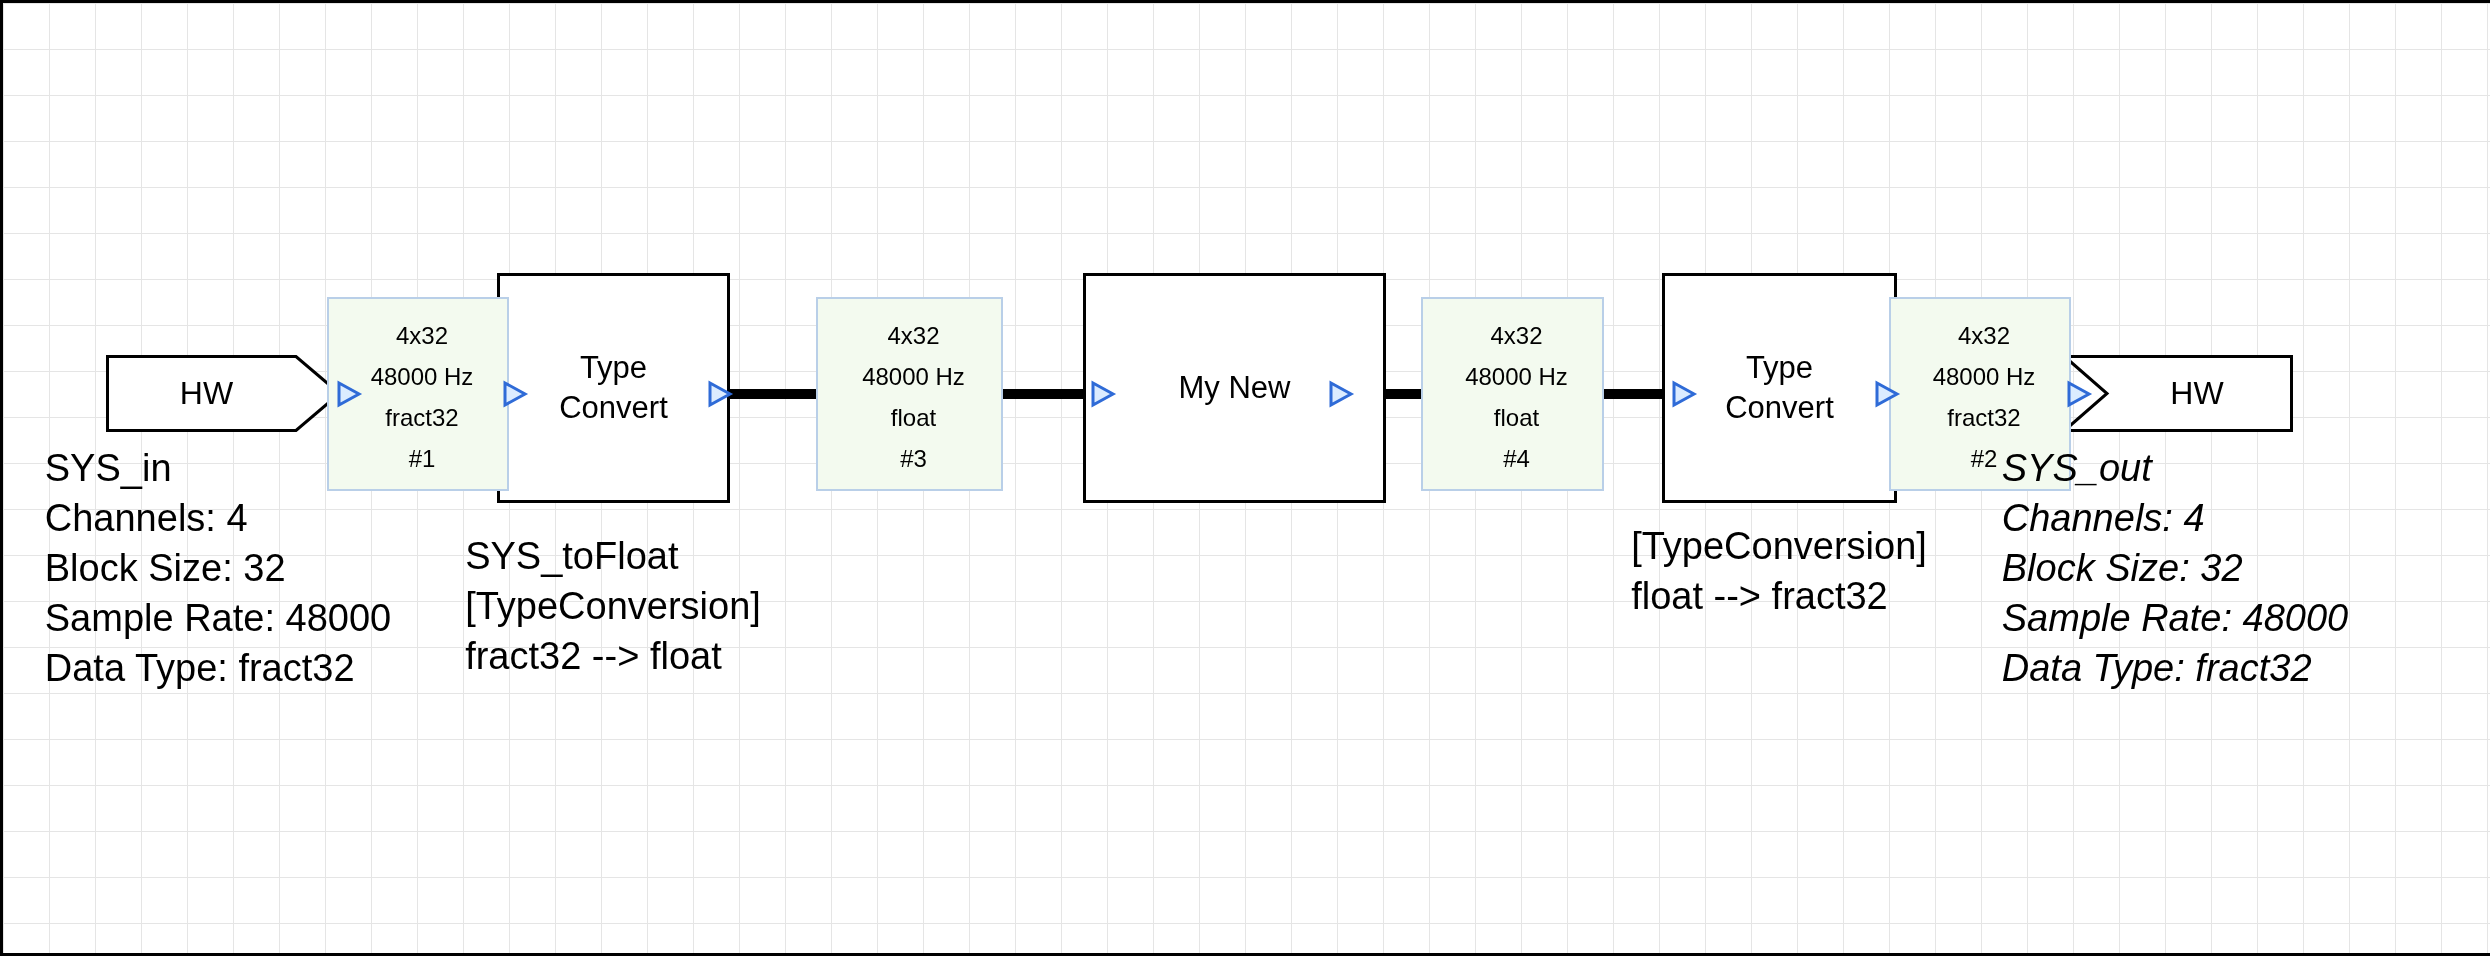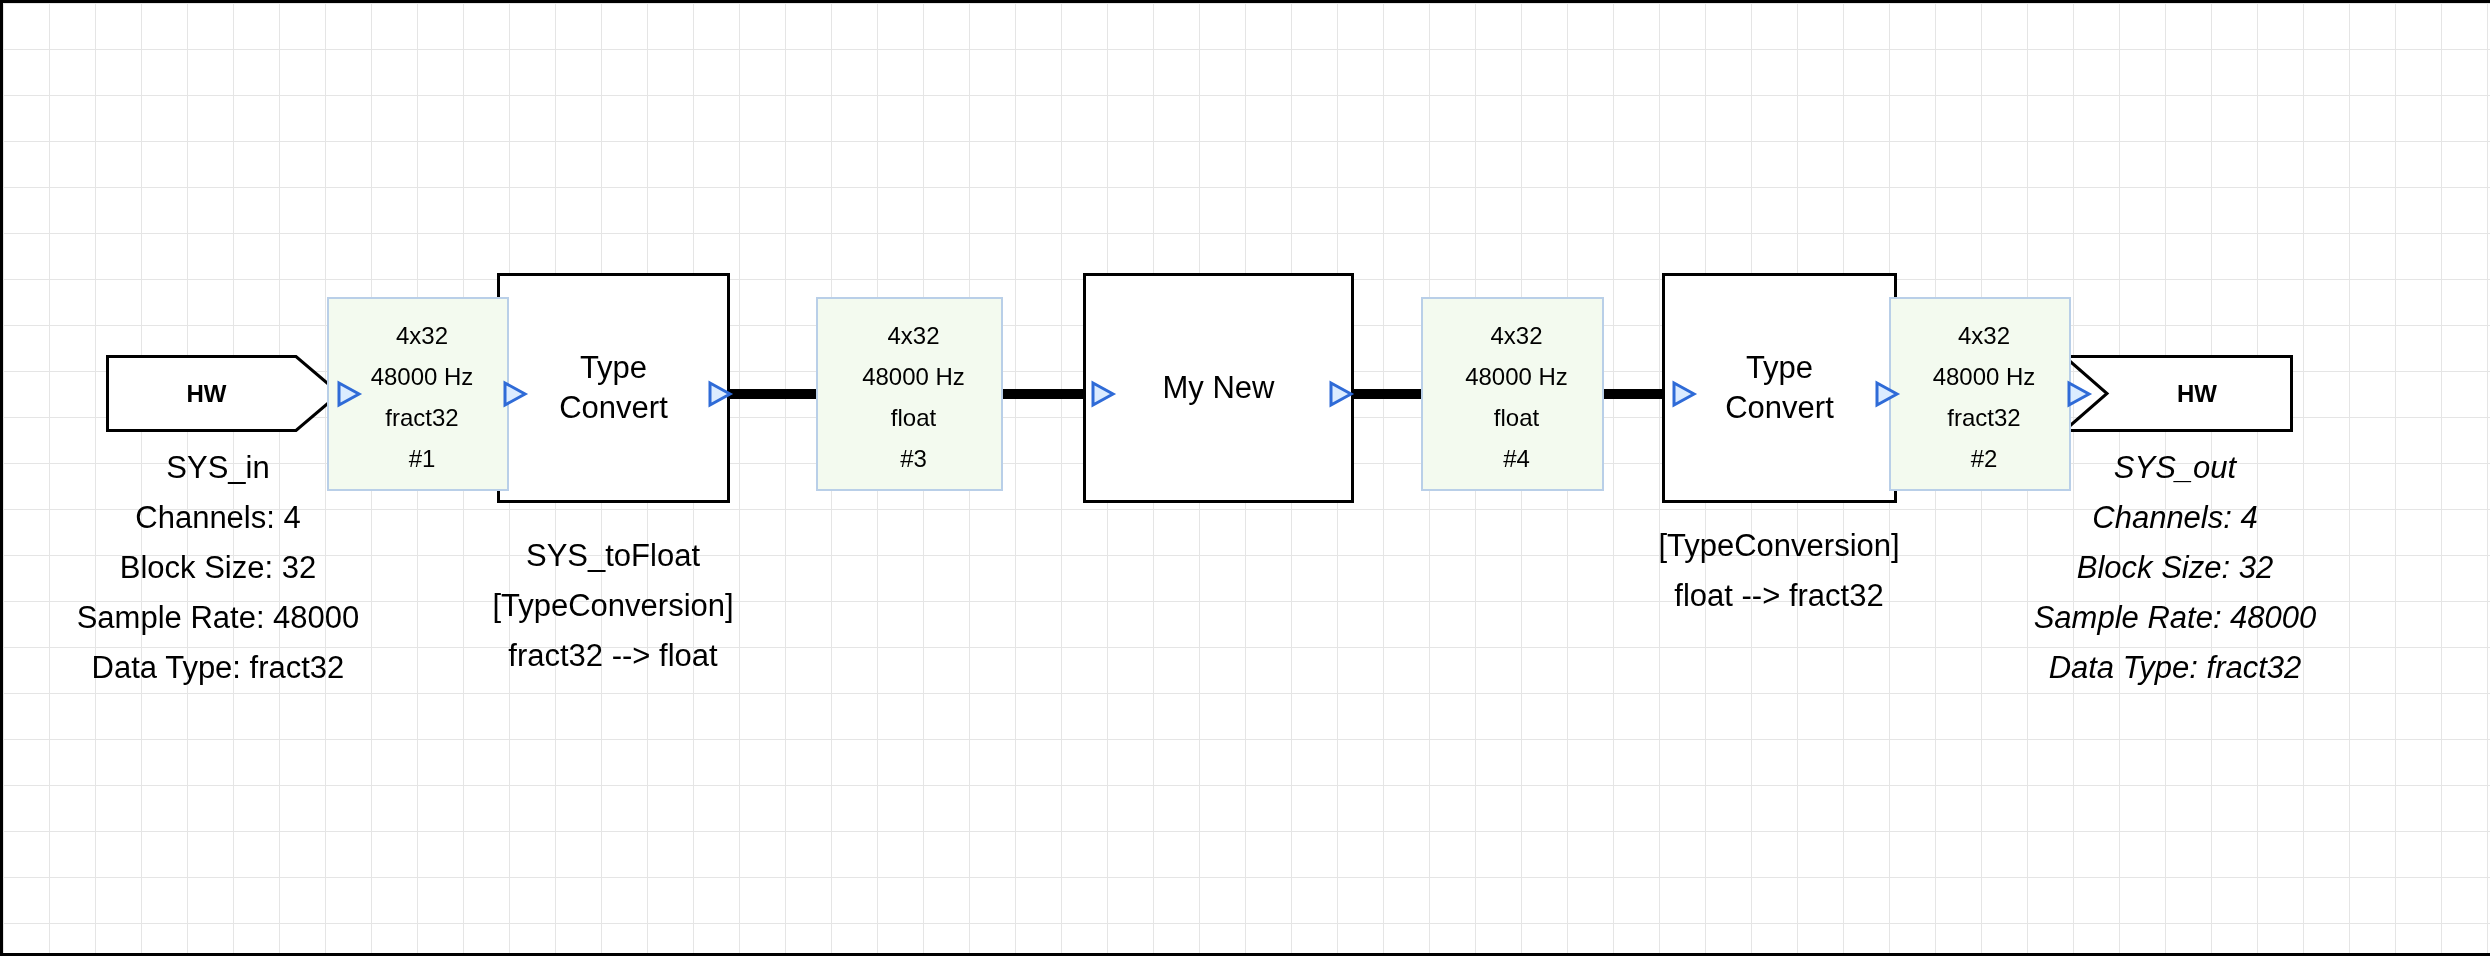--- a/index.html
+++ b/index.html
@@ -18,42 +18,42 @@
     border-bottom:3px solid #000;
   }
 
   .wire { position:absolute; top:386px; height:10px; background:#000; z-index:1; }
 
   .hwshape { position:absolute; z-index:2; }
   .hwshape svg { position:absolute; left:0; top:0; }
   .hwshape .hwtext {
     position:absolute; left:0; top:0; width:100%; height:100%;
     display:flex; align-items:center; justify-content:center;
-    font-size:24px; z-index:2;font-weight:bold;
+    font-size:32px; z-index:2;
   }
 
   .block {
     position:absolute; background:#ffffff; border:3px solid #000;
     display:flex; align-items:center; justify-content:center;
     text-align:center; z-index:2;
   }
   .blocktext { font-size:31px; line-height:40px; }
 
   .wirebox {
     position:absolute; background:#f3faef; border:2px solid #b9cfe8;
     text-align:center; font-size:24px; padding-top:16px; z-index:3;
   }
   .wirebox div { line-height:41px;padding-left:8px; }
 
   .pin { position:absolute; top:378px; width:24px; height:26px; z-index:5; overflow:visible; }
   .pin polygon { fill:#dcecff; stroke:#2f6bd7; stroke-width:3; stroke-linejoin:miter; }
 
   .nodelabel {
     position:absolute; transform:translateX(-50%);
-    text-align:center; font-size:31px; line-height:50px;
+    font-size:38px; line-height:50px;
     white-space:nowrap; z-index:6;
   }
 </style>
 </head>
 <body>
 
 <div id="canvas">
 
   <div class="wire" style="left:727px; width:90px;"></div>
   <div class="wire" style="left:998px; width:100px;"></div>
@@ -78,21 +78,21 @@
     <div class="blocktext" style="width:150px;">Type Convert</div>
   </div>
 
   <div class="wirebox" style="left:813px; top:294px; width:187px; height:194px;">
     <div>4x32</div>
     <div>48000 Hz</div>
     <div>float</div>
     <div>#3</div>
   </div>
 
-  <div class="block" style="left:1080px; top:270px; width:271px; height:230px;">
+  <div class="block" style="left:1080px; top:270px; width:303px; height:230px;">
     <div class="blocktext">My New</div>
   </div>
 
   <div class="wirebox" style="left:1418px; top:294px; width:183px; height:194px;">
     <div>4x32</div>
     <div>48000 Hz</div>
     <div>float</div>
     <div>#4</div>
   </div>
 

